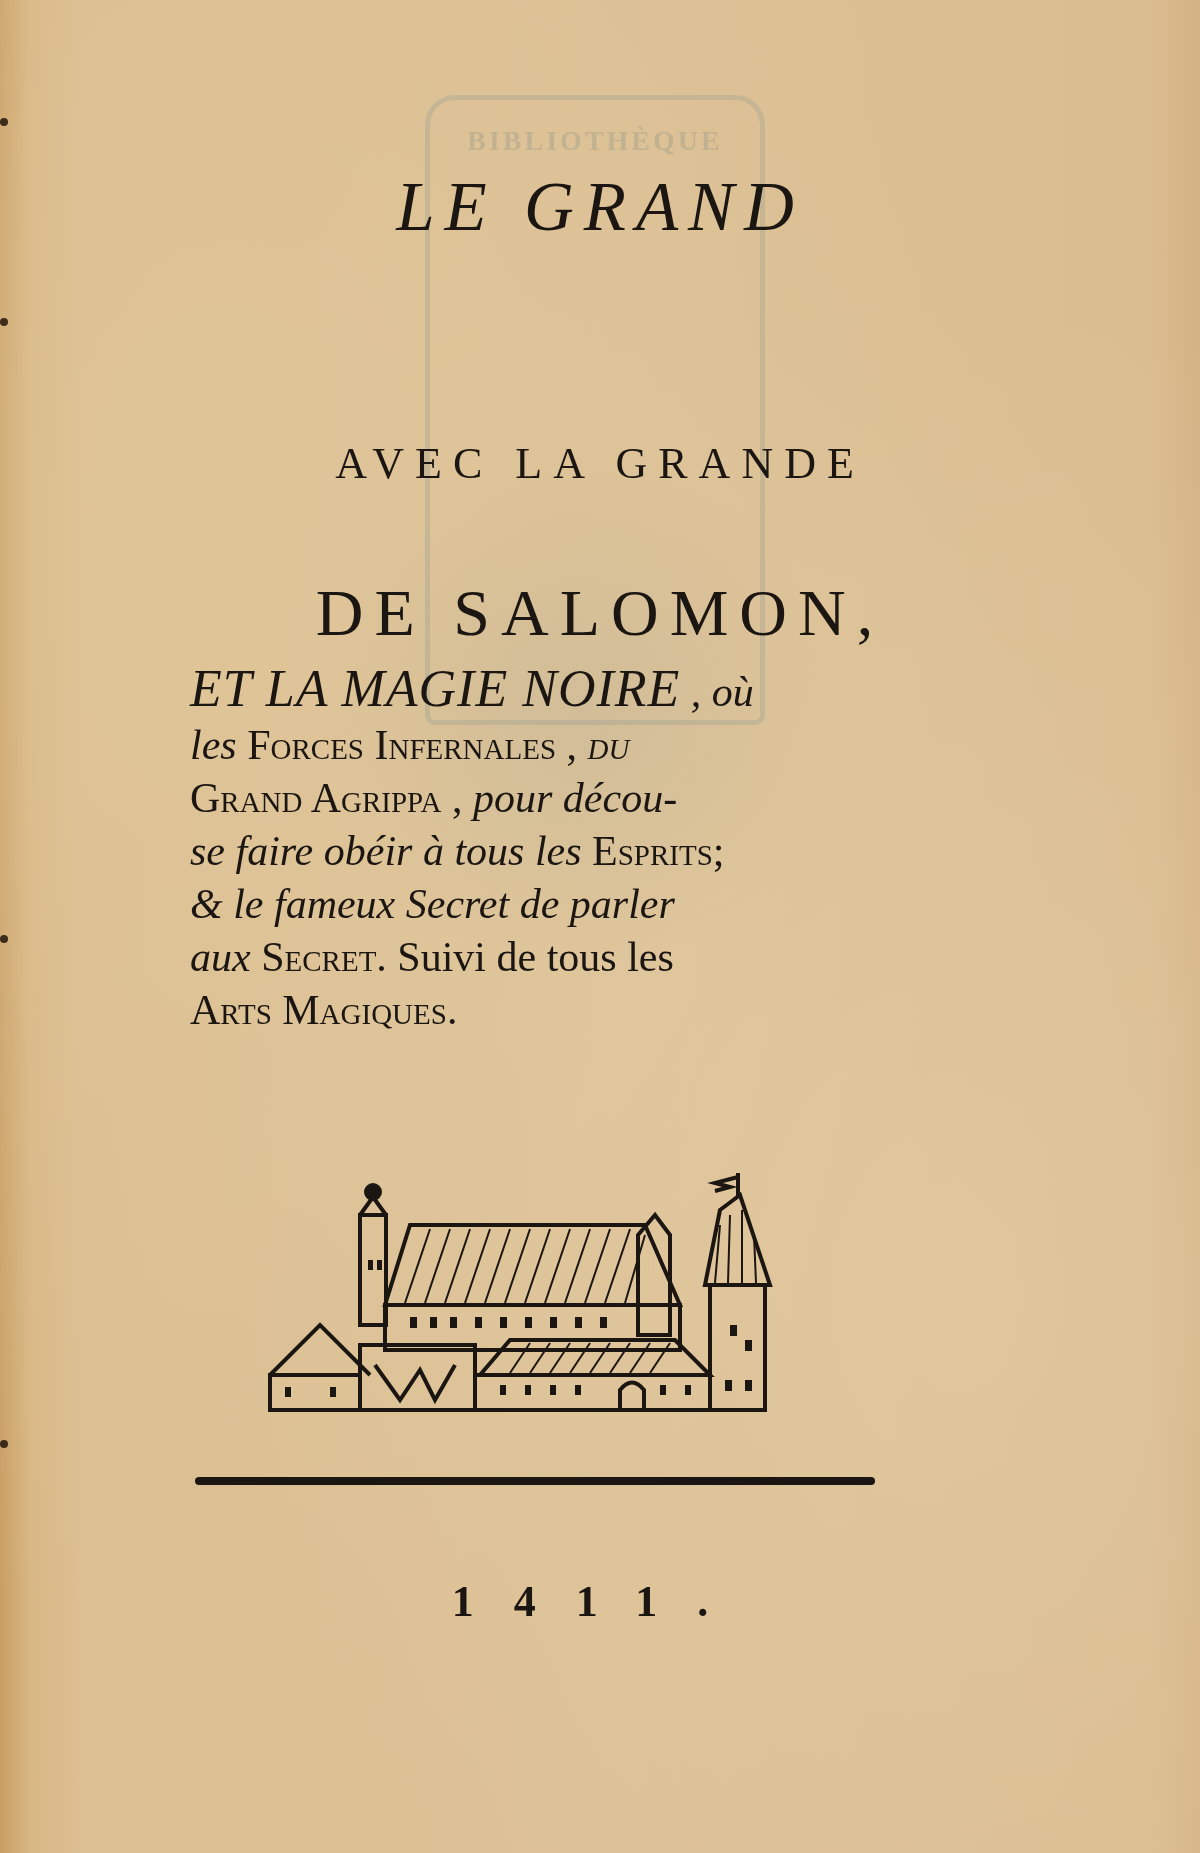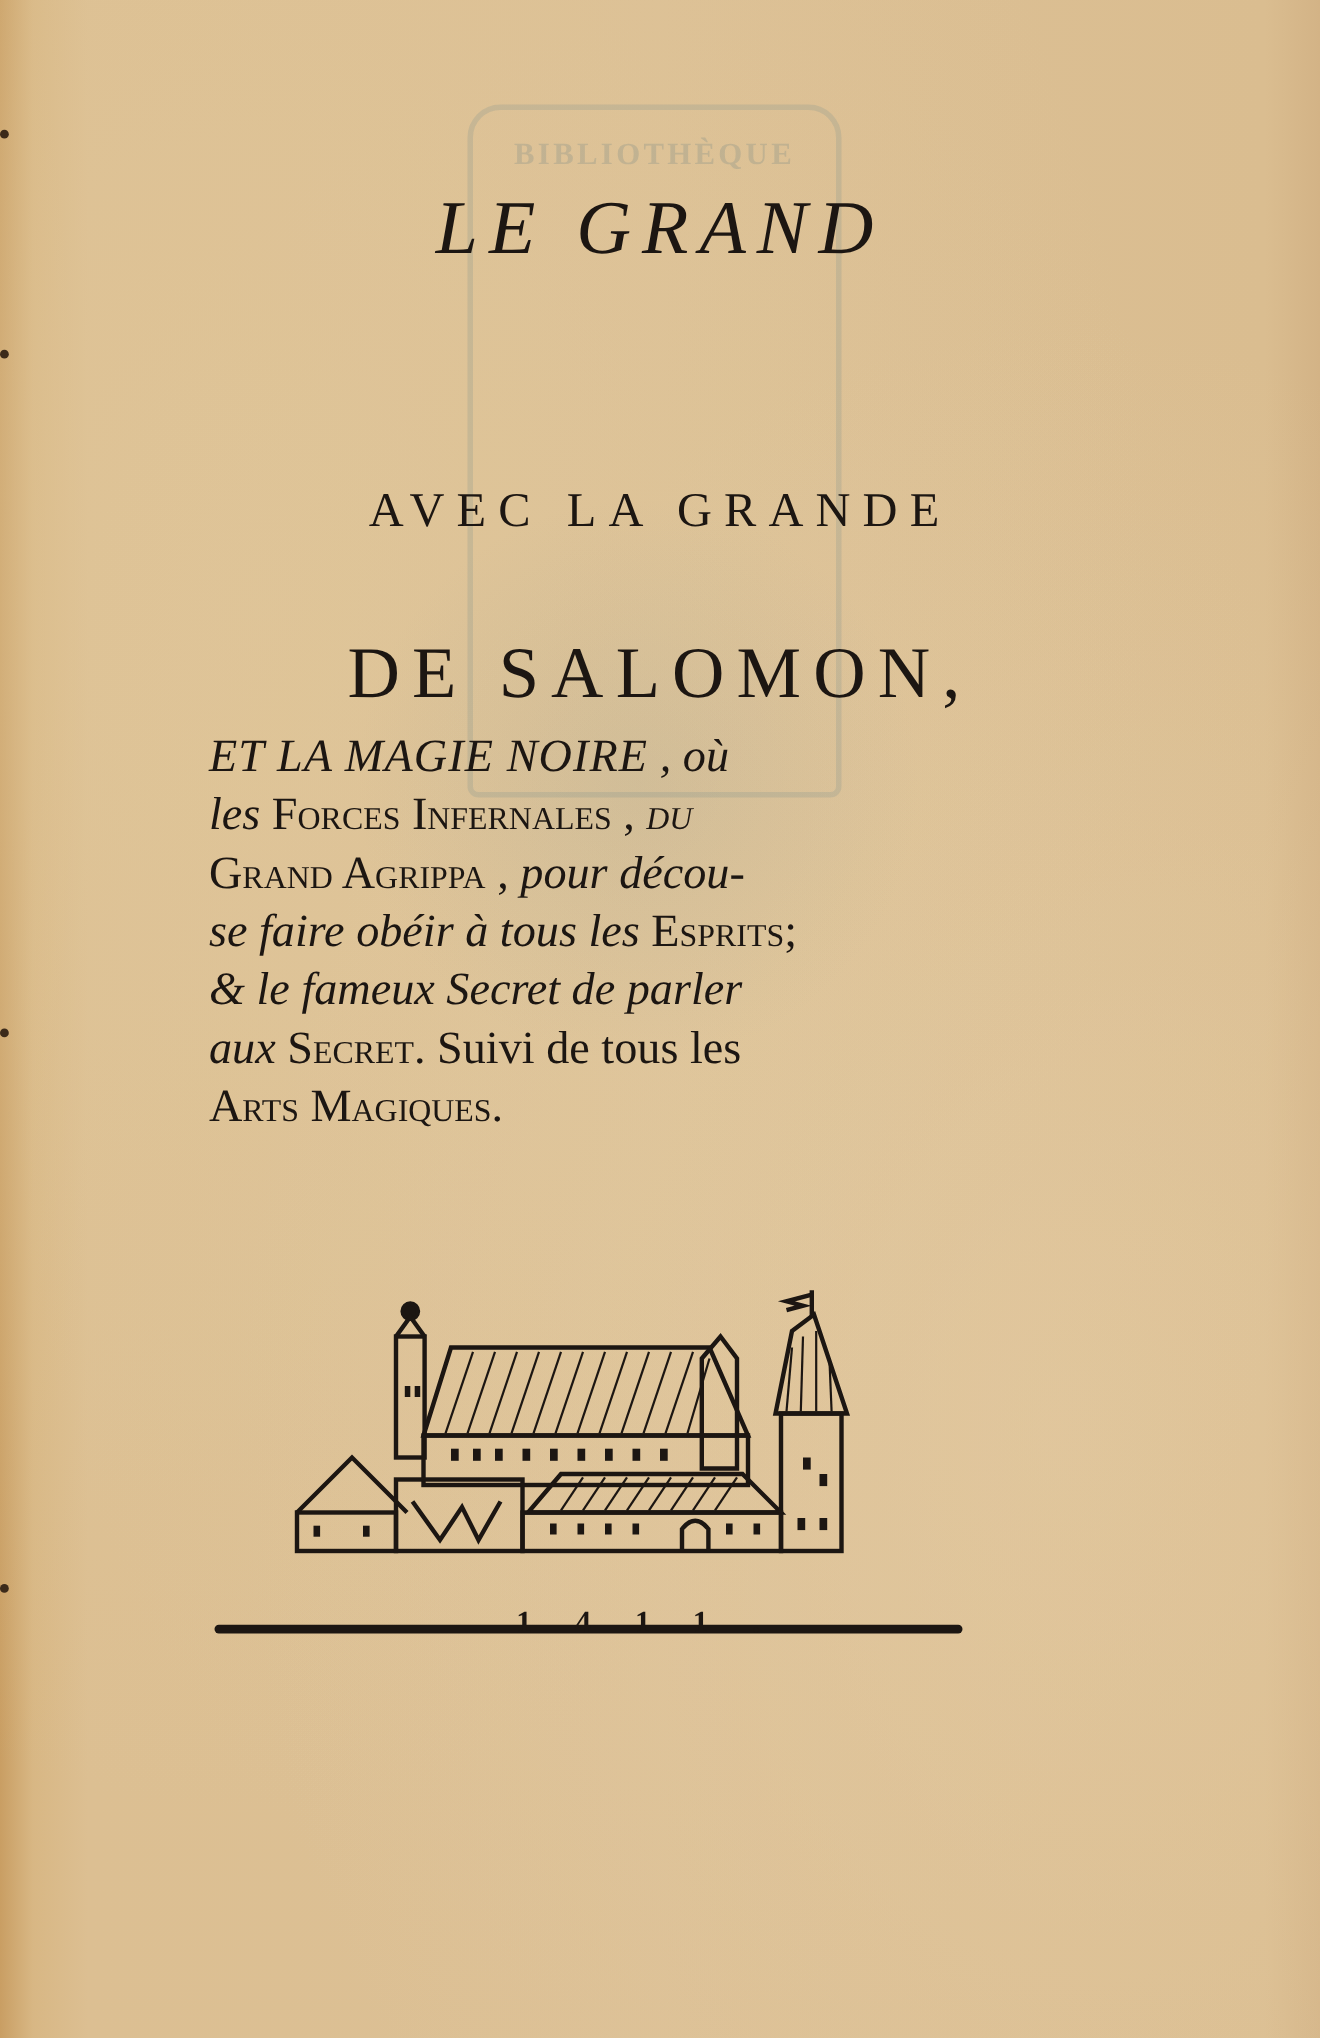--- a/index.html
+++ b/index.html
@@ -38,24 +38,24 @@
     .l3 { top: 400px; font-size: 44px; letter-spacing: 11px; margin-top: 38px; }
     .l4 { top: 455px; font-size: 112px; line-height: 1; letter-spacing: 0px; }
     .l5 { top: 575px; font-size: 66px; letter-spacing: 11px; }
     .para {
       position: absolute; left: 190px; width: 730px;
       font-size: 42px; line-height: 53px; text-align: justify;
     }
     .para .line { display: block; white-space: nowrap; }
     .it { font-style: italic; }
     .sc { font-variant: small-caps; }
-    .big-it { font-style: italic; font-size: 42px; letter-spacing: 1px; }
+    .big-it { font-style: italic; font-size: 52px; letter-spacing: 1px; }
     .woodcut { position: absolute; left: 260px; top: 1165px; width: 580px; height: 255px; }
     .rule { position: absolute; left: 195px; top: 1477px; width: 680px; height: 8px; background: #1c1612; border-radius: 4px; }
-    .date { position: absolute; left: 0; width: 1200px; top: 1460px; text-align: center; font-size: 28px; font-weight: bold; letter-spacing: 40px; }
+    .date { position: absolute; left: 0; width: 1200px; top: 1576px; text-align: center; font-size: 44px; font-weight: bold; letter-spacing: 40px; }
   </style>
 </head>
 <body>
 
 <div class="page">
   <div class="smudge"></div>
   <div class="stamp">
     <div class="stamp-text">BIBLIOTHÈQUE</div>
   </div>
 

